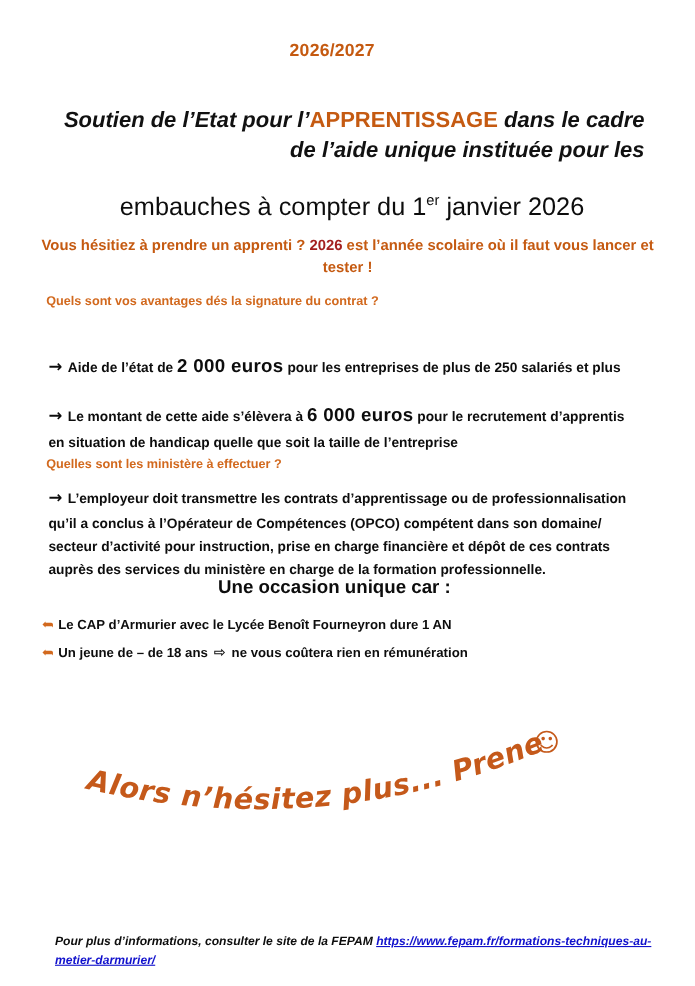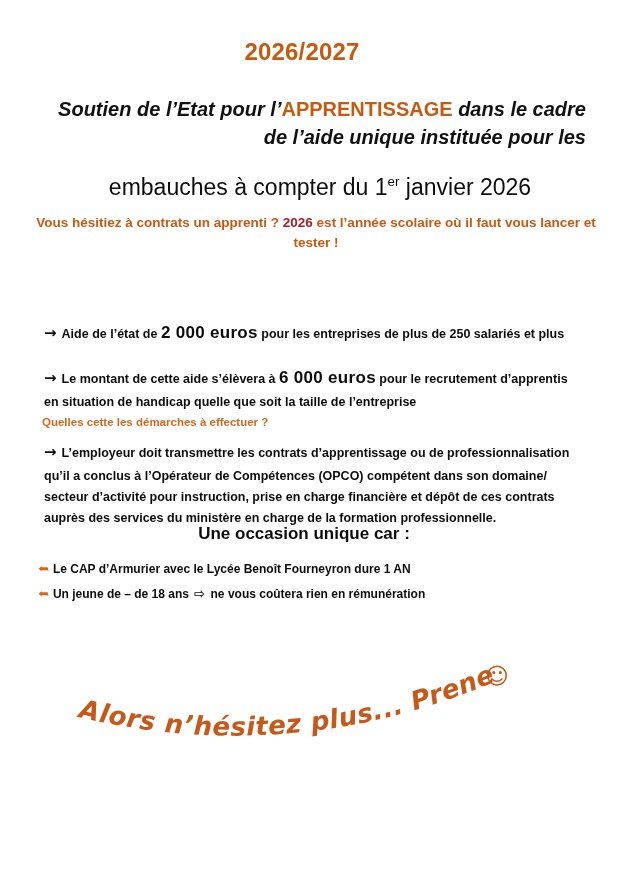--- a/index.html
+++ b/index.html
@@ -23,21 +23,21 @@
     box-sizing: border-box;
   }
 
   
   .year-title {
     position: absolute;
     top: 38px;
     left: 0;
     width: 604px;
     text-align: center;
-    font-size: 24px;
+    font-size: 16px;
     font-weight: bold;
     color: #C55A11;
     letter-spacing: 0.2px;
   }
 
   
   .main-heading {
     position: absolute;
     top: 95px;
     left: 46px;
@@ -219,34 +219,35 @@
 
   <div class="main-heading">
     <span>Soutien de l’Etat pour l’</span><span class="hl">APPRENTISSAGE</span><span> dans le cadre de l’aide unique instituée pour les</span>
   </div>
 
   <div class="embauches-line">
     <span>embauches à compter du 1</span><sup>er</sup><span> janvier 2026</span>
   </div>
 
   <div class="orange-intro">
-    <span>Vous hésitiez à contrats un apprenti ? </span><span class="red">2026</span><span> est l’année scolaire où il faut vous lancer et tester !</span>
-  </div>
-
+    <span>Vous hésitiez à prendre un apprenti ? </span><span class="red">2026</span><span> est l’année scolaire où il faut vous lancer et tester !</span>
+  </div>
+
+  <div class="sec-heading" id="sec-heading-avantages">Quels sont vos avantages dés la signature du contrat ?</div>
 
 
   <div class="arrow-row" id="bullet-2000">
     <span class="arrow-glyph">→</span><span>Aide de l’état de </span><span class="amount">2 000 euros</span><span> pour les entreprises de plus de 250 salariés et plus</span>
   </div>
 
   <div class="arrow-row" id="bullet-6000">
     <span class="arrow-glyph">→</span><span>Le montant de cette aide s’élèvera à  </span><span class="amount">6 000 euros</span><span> pour le recrutement d’apprentis en situation de handicap quelle que soit la taille de l’entreprise</span>
   </div>
 
-  <div class="sec-heading" id="sec-heading-demarches">Quelles cette les démarches à effectuer ?</div>
+  <div class="sec-heading" id="sec-heading-demarches">Quelles sont les ministère à effectuer ?</div>
 
   <div class="arrow-row" id="bullet-opco">
     <span class="arrow-glyph">→</span><span>L’employeur doit transmettre les contrats d’apprentissage ou de professionnalisation qu’il a conclus à l’Opérateur de Compétences (OPCO) compétent dans son domaine/ secteur d’activité pour instruction, prise en charge financière et dépôt de ces contrats auprès des services du ministère en charge de la formation professionnelle.</span>
   </div>
 
   <div class="occasion-title">Une occasion unique car :</div>
 
   <div class="curl-row" id="occasion-item-0">
     <span class="curl-glyph">➦</span><span>Le CAP d’Armurier avec le Lycée Benoît Fourneyron dure 1 AN</span><span class="inline-arrow"></span><span></span>
   </div>
@@ -260,14 +261,17 @@
       <defs>
         <path id="sloganArc" d="M 18,62 Q 230,112 432,28" fill="none"></path>
       </defs>
       <text class="slogan-text">
         <textPath href="#sloganArc" xlink:href="#sloganArc" startOffset="0" id="slogan-textpath">Alors n’hésitez plus... Prenez un apprenti</textPath>
       </text>
     </svg>
     <div class="slogan-smiley">☺</div>
   </div>
 
+  <div class="footer">
+    <span>Pour plus d’informations, consulter le site de la FEPAM </span><a class="link" href="#">https://www.fepam.fr/formations-techniques-au-metier-darmurier/</a>
+  </div>
 
 </div>
 
 </body></html>

